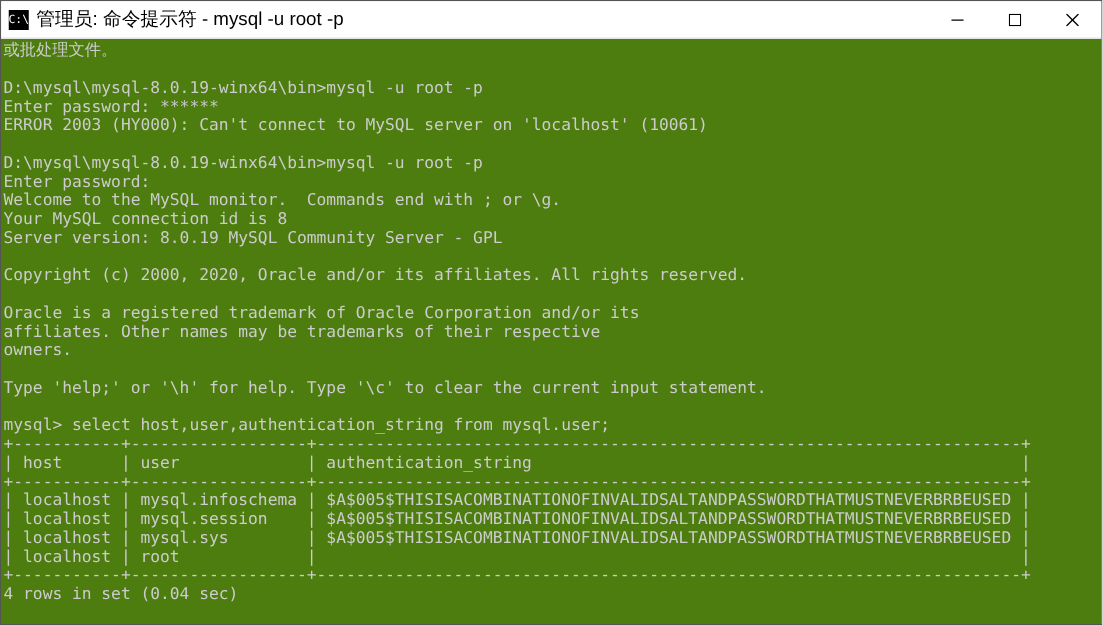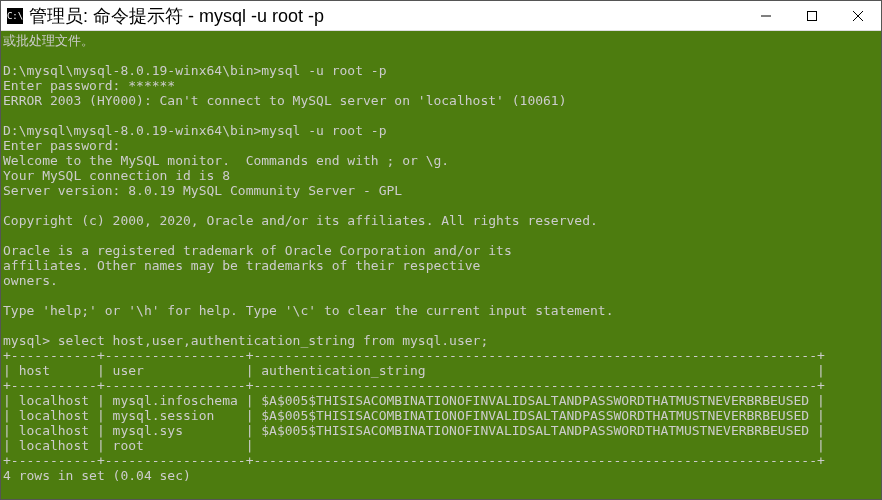--- a/index.html
+++ b/index.html
@@ -1,20 +1,20 @@
 <!DOCTYPE html>
 <html><head>
 <meta charset="utf-8">
 <style>
   * { margin: 0; padding: 0; box-sizing: border-box; }
   html, body { width: 882px; height: 500px; font-family: "Segoe UI", Tahoma, sans-serif; overflow: hidden; }
   .window { width: 882px; height: 500px; display: flex; flex-direction: column; border: 1px solid #555; background: #fff; }
   .titlebar { height: 30px; background: #fff; display: flex; align-items: center; padding-left: 6px; border-bottom: 1px solid #ddd; }
   .titlebar .icon { width: 16px; height: 16px; background: #000; margin-right: 6px; display: flex; align-items: center; justify-content: center; color: #fff; font-size: 9px; font-family: monospace; }
-  .titlebar .title { font-size: 18px; color: #000; flex: 1; white-space: nowrap; overflow: hidden; }
+  .titlebar .title { font-size: 15px; color: #000; flex: 1; white-space: nowrap; overflow: hidden; }
   .winbtns { display: flex; height: 100%; }
   .winbtn { width: 46px; height: 100%; display: flex; align-items: center; justify-content: center; font-size: 10px; color: #000; }
   .winbtn svg { width: 10px; height: 10px; }
   .terminal { flex: 1; background: #4d7c0f; color: #ccc; font-family: "NSimSun", "SimSun", Consolas, monospace; font-size: 13px; line-height: 15px; padding: 2px 2px; overflow-y: auto; white-space: pre; letter-spacing: 0px; }
   .terminal::-webkit-scrollbar { width: 16px; background: #1a1a1a; }
   .terminal::-webkit-scrollbar-thumb { background: #4d4d4d; }
 </style>
 </head>
 <body>
 

